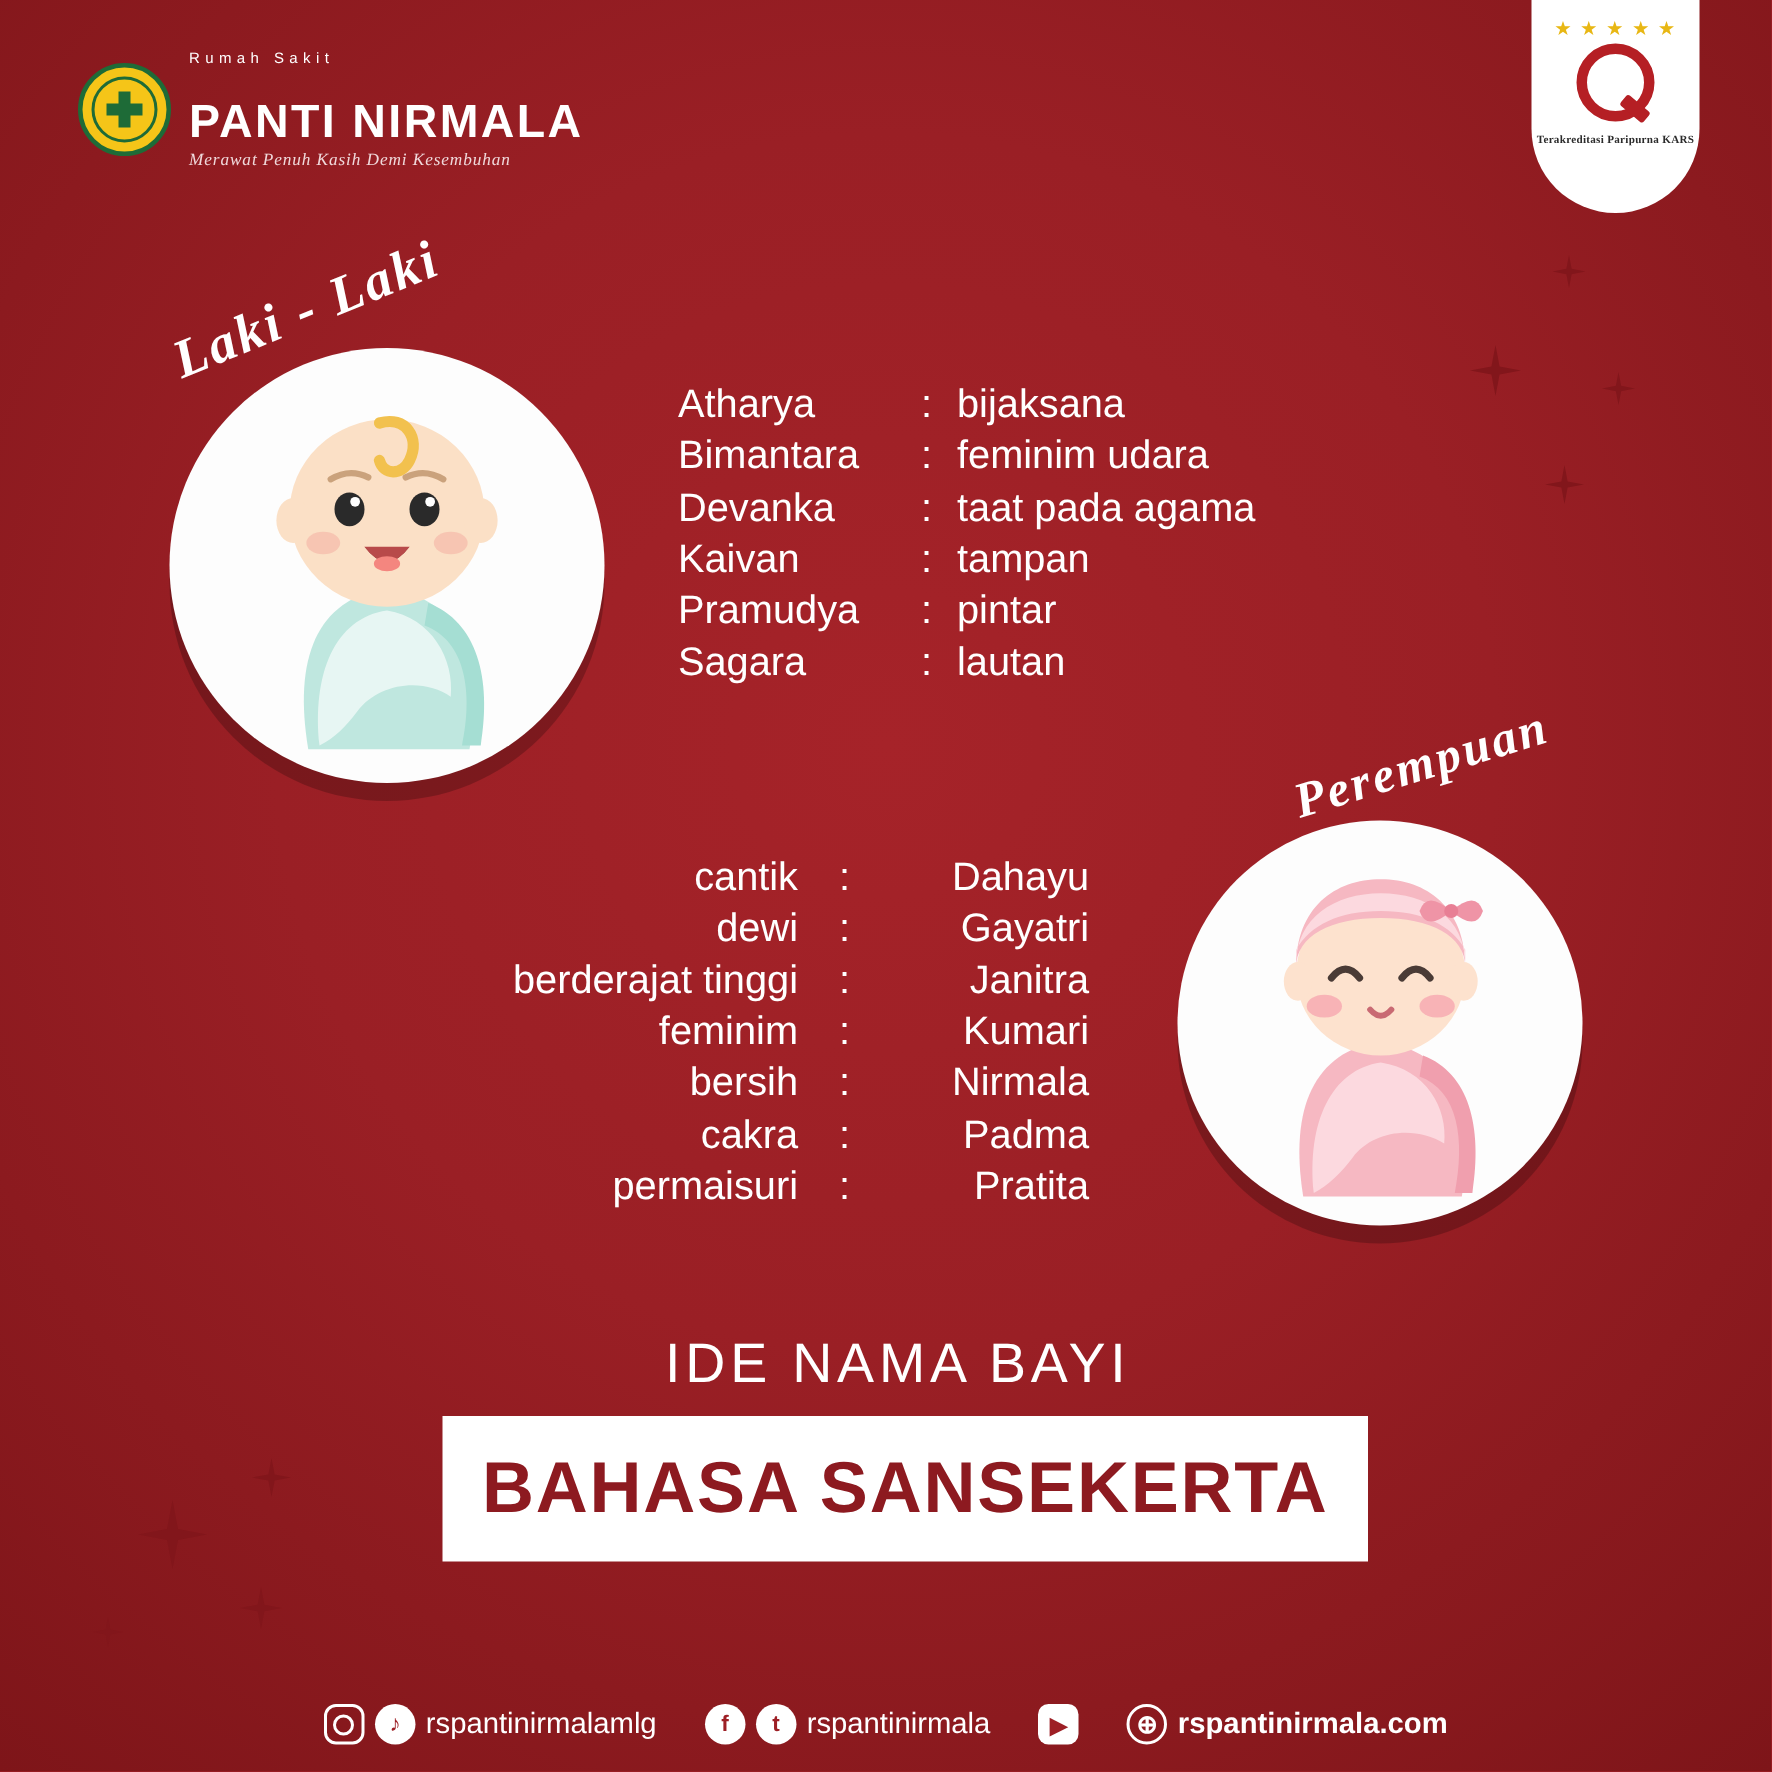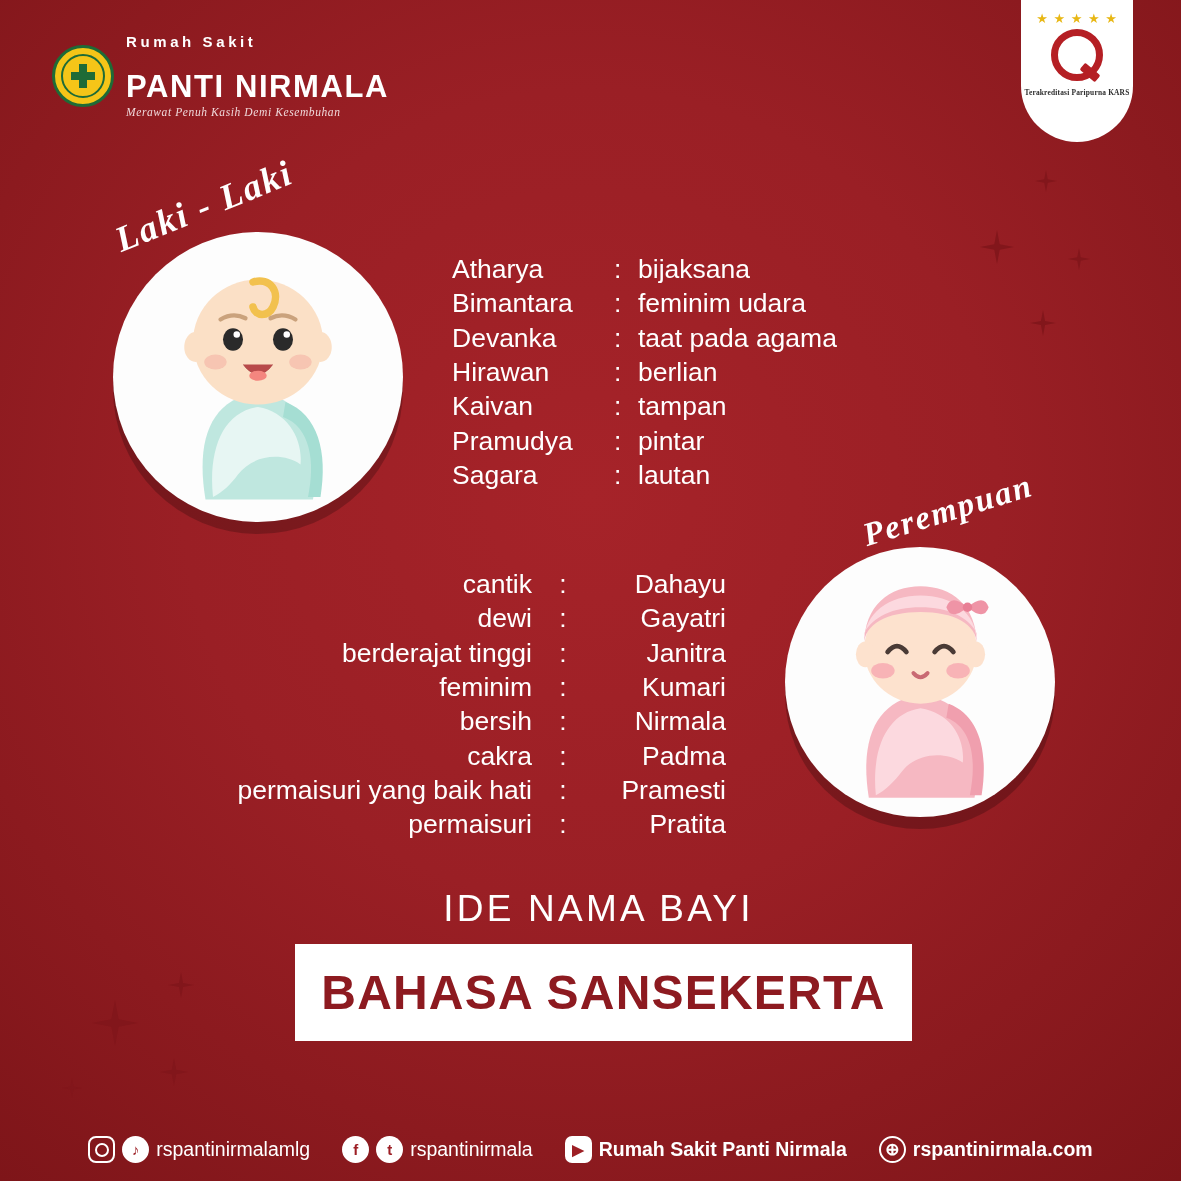--- a/index.html
+++ b/index.html
@@ -37,21 +37,21 @@
     border: 2px solid #1e6b37;
   }
   .logo-mark .cross {
     width: 26px; height: 26px;
     background:
       linear-gradient(#1e6b37,#1e6b37) center/8px 24px no-repeat,
       linear-gradient(#1e6b37,#1e6b37) center/24px 8px no-repeat;
     position: relative; z-index: 2;
   }
   .logo-text .l1 {
-    color: #ffffff; font-size: 15px; letter-spacing: 3.6px; font-weight: 700;
+    color: #ffffff; font-size: 10px; letter-spacing: 3.6px; font-weight: 400;
     line-height: 1.1;
   }
   .logo-text .l2 {
     color: #ffffff; font-size: 31px; font-weight: 700; letter-spacing: 1.6px;
     line-height: 1.15;
     margin-top: 18px;
   }
   .logo-text .l3 {
     color: #f0d9db; font-size: 11.5px; font-style: italic;
     font-family: "Liberation Serif", serif;
@@ -259,25 +259,20 @@
             <td class="name">Bimantara</td>
             <td class="sep">:</td>
             <td class="meaning">feminim udara</td>
           </tr>
         <tr>
             <td class="name">Devanka</td>
             <td class="sep">:</td>
             <td class="meaning">taat pada agama</td>
           </tr>
         <tr>
-            <td class="name">Hirawan</td>
-            <td class="sep">:</td>
-            <td class="meaning">berlian</td>
-          </tr>
-        <tr>
             <td class="name">Kaivan</td>
             <td class="sep">:</td>
             <td class="meaning">tampan</td>
           </tr>
         <tr>
             <td class="name">Pramudya</td>
             <td class="sep">:</td>
             <td class="meaning">pintar</td>
           </tr>
         <tr>
@@ -351,25 +346,20 @@
             <td class="meaning">bersih</td>
             <td class="sep">:</td>
             <td class="name">Nirmala</td>
           </tr>
         <tr>
             <td class="meaning">cakra</td>
             <td class="sep">:</td>
             <td class="name">Padma</td>
           </tr>
         <tr>
-            <td class="meaning">permaisuri yang baik hati</td>
-            <td class="sep">:</td>
-            <td class="name">Pramesti</td>
-          </tr>
-        <tr>
             <td class="meaning">permaisuri</td>
             <td class="sep">:</td>
             <td class="name">Pratita</td>
           </tr>
       </tbody>
     </table>
   </div>
 
   <div id="title-top">IDE NAMA BAYI</div>
   <div id="title-box">
@@ -382,21 +372,20 @@
       <span class="ficon circle">♪</span>
       <span class="flabel">rspantinirmalamlg</span>
     </div>
     <div class="fgroup">
       <span class="ficon circle">f</span>
       <span class="ficon circle">t</span>
       <span class="flabel">rspantinirmala</span>
     </div>
     <div class="fgroup">
       <span class="ficon yt">▶</span>
-      <span class="flabel bold">Rumah Sakit Panti Nirmala</span>
     </div>
     <div class="fgroup">
       <span class="ficon globe">⊕</span>
       <span class="flabel bold">rspantinirmala.com</span>
     </div>
   </div>
 
 </div>
 
 </body></html>

